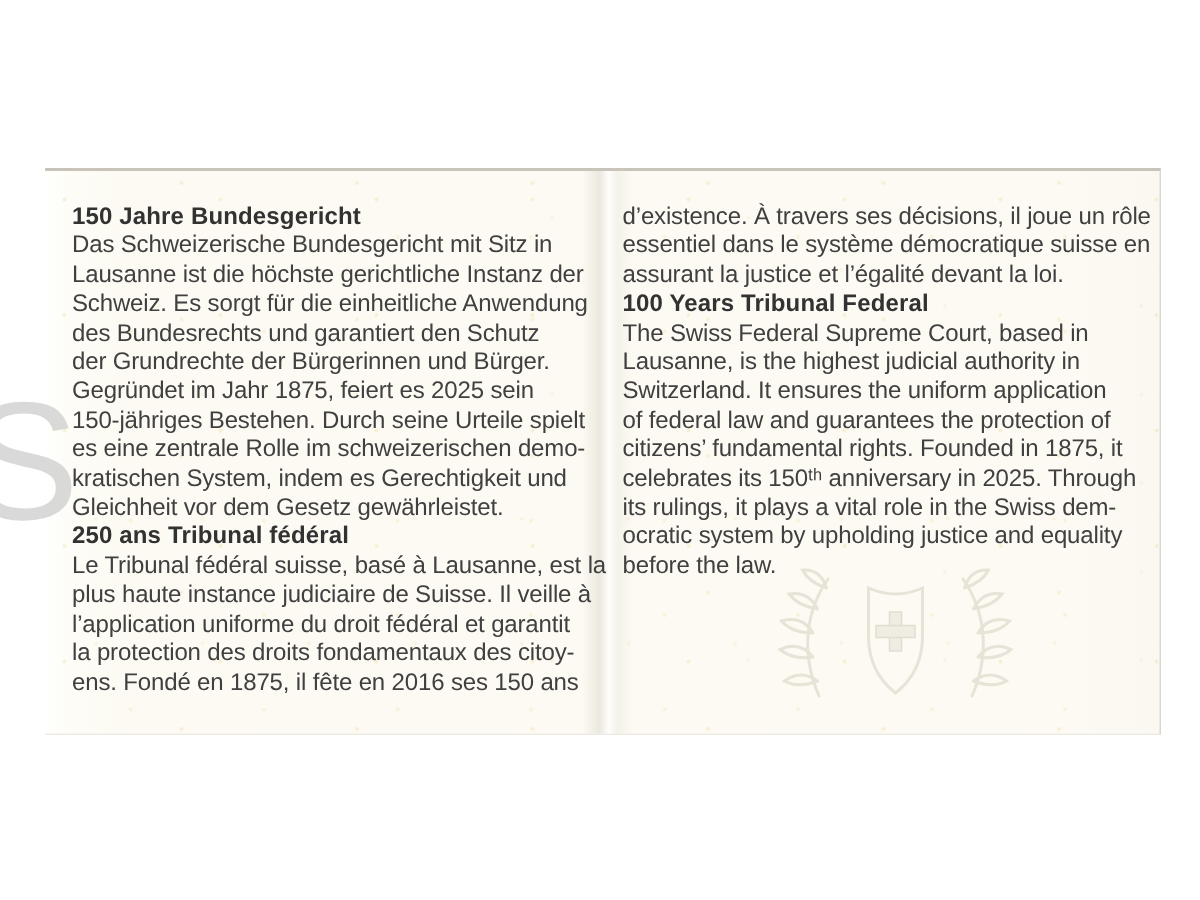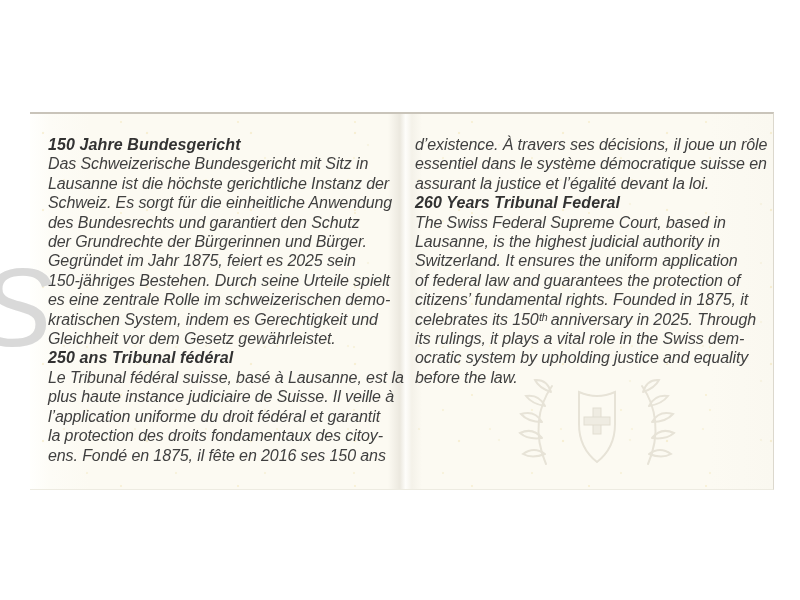--- a/index.html
+++ b/index.html
@@ -1,21 +1,21 @@
 <!DOCTYPE html>
 <html><head>
 <meta charset="utf-8">
 <style>
   html,body{margin:0;padding:0;}
   body{
     width:800px;height:600px;overflow:hidden;position:relative;
     background:#ffffff;
     font-family:"Liberation Sans", sans-serif;
   }
-  .stage{position:absolute;inset:0;font-style:italic;}
+  .stage{position:absolute;inset:0;}
 
   
   .card{
     position:absolute;left:30px;top:112px;width:743px;height:375px;
     background:linear-gradient(90deg,#fffffd 0px,#fdfcf6 20px,#fcfaf2 60px,#fcfaf2 680px,#faf8f0 743px);
     border-top:2px solid #c9c4ba;
     border-right:1px solid #dcd8cd;
     border-bottom:1px solid #edebe1;
   }
   
@@ -91,21 +91,21 @@
 plus haute instance judiciaire de Suisse. Il veille à
 l’application uniforme du droit fédéral et garantit
 la protection des droits fondamentaux des citoy-
 ens. Fondé en 1875, il fête en 2016 ses 150 ans</div>
     </div>
 
     <div class="col right">
       <div class="b">d’existence. À travers ses décisions, il joue un rôle
 essentiel dans le système démocratique suisse en
 assurant la justice et l’égalité devant la loi.</div>
-      <div class="h">260 Years Tribunal Federal</div>
+      <div class="h">100 Years Tribunal Federal</div>
       <div class="b">The Swiss Federal Supreme Court, based in
 Lausanne, is the highest judicial authority in
 Switzerland. It ensures the uniform application
 of federal law and guarantees the protection of
 citizens’ fundamental rights. Founded in 1875, it
 celebrates its 150ᵗʰ anniversary in 2025. Through
 its rulings, it plays a vital role in the Swiss dem-
 ocratic system by upholding justice and equality
 before the law.</div>
     </div>

